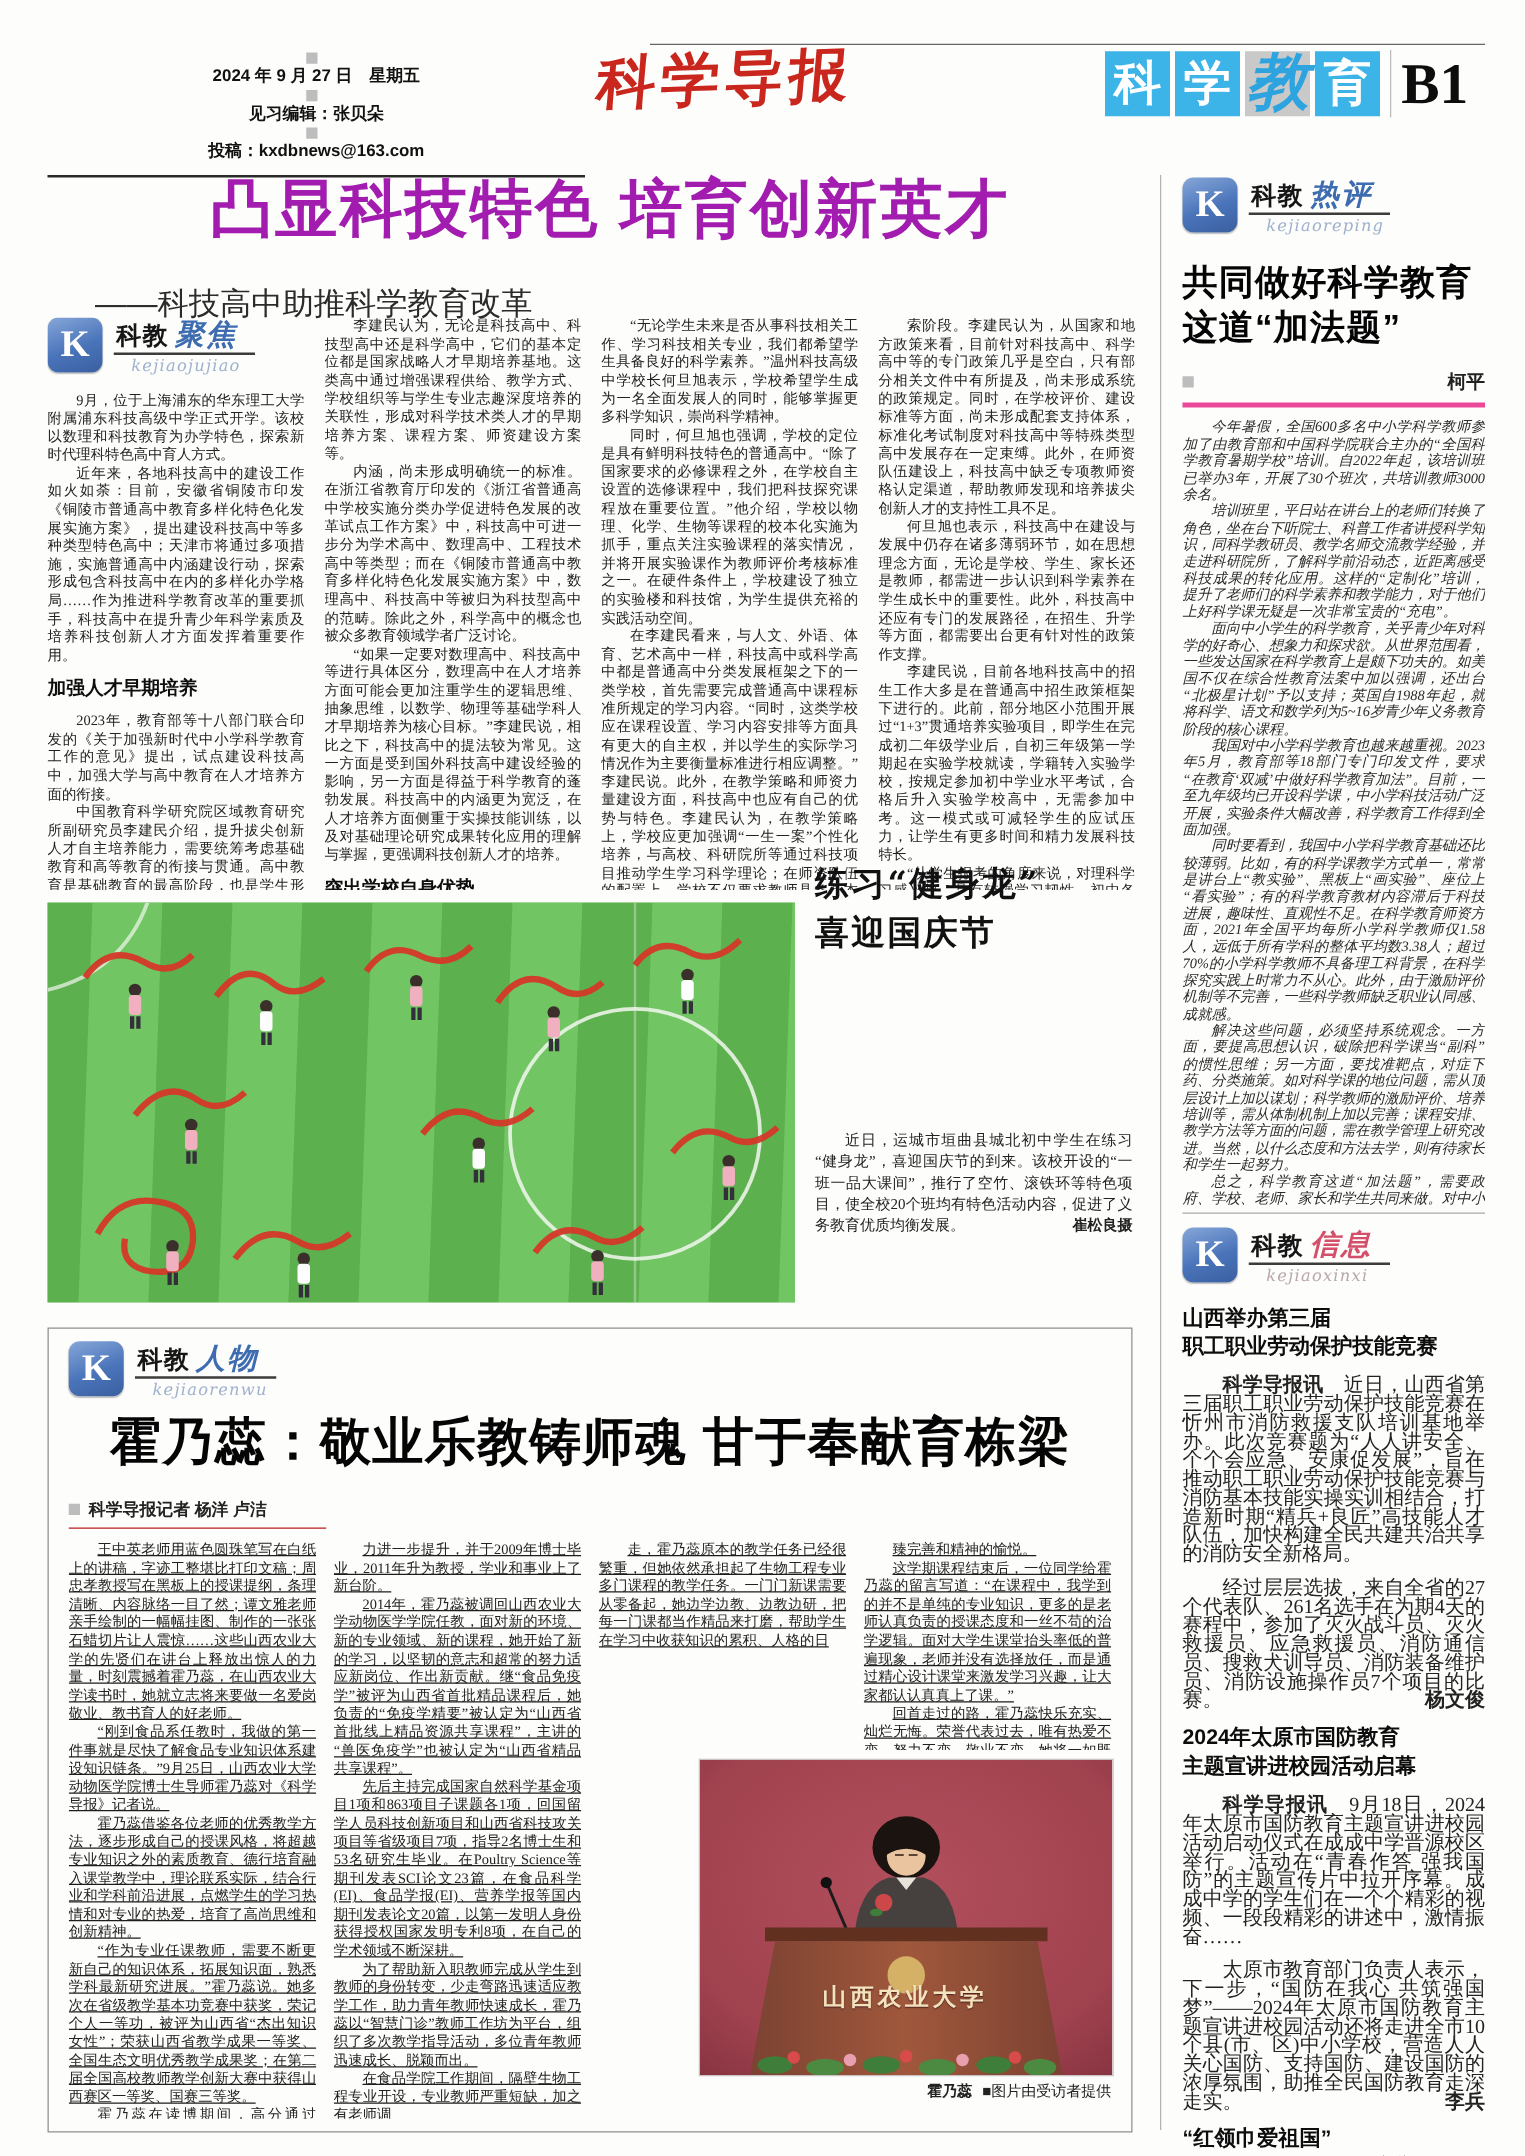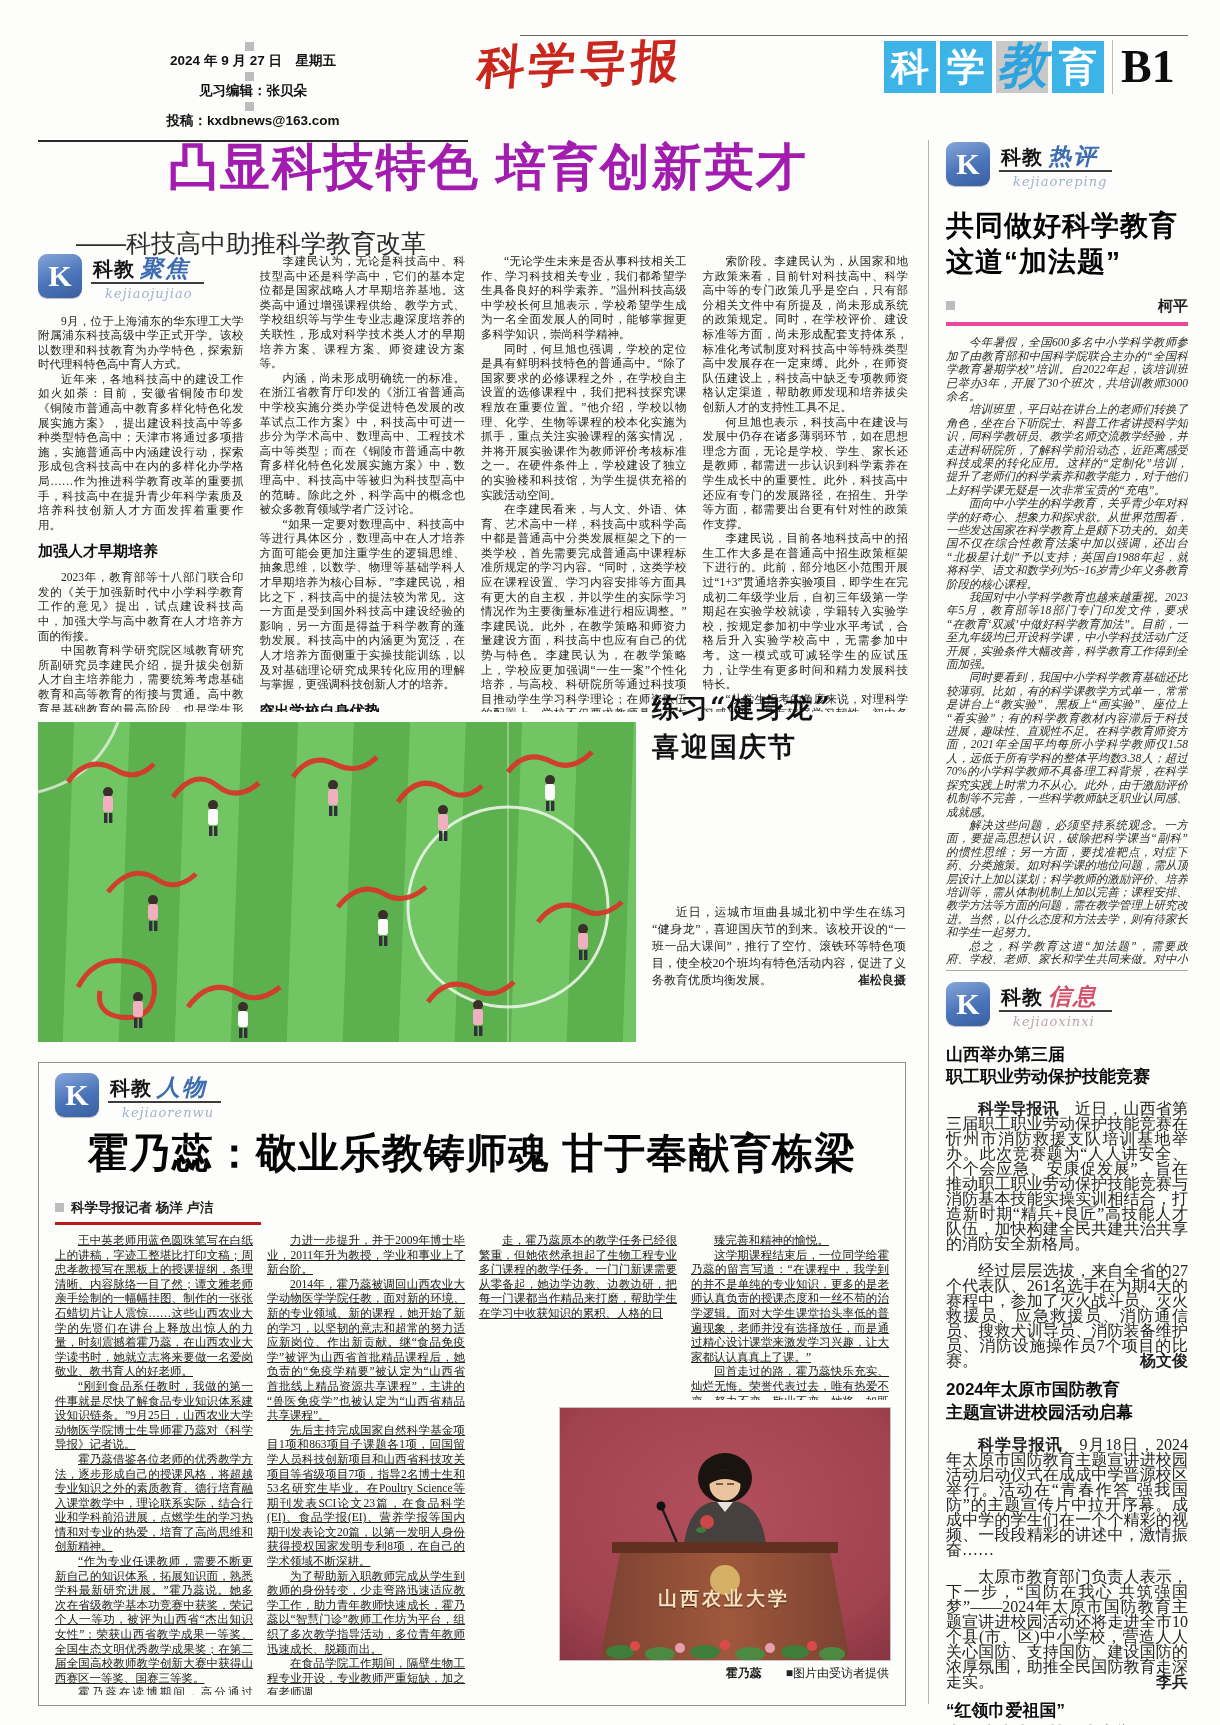--- a/index.html
+++ b/index.html
@@ -44,30 +44,30 @@
   .pcap{position:absolute;left:652px;top:688px;width:254px;height:356px;}
   .pcap-title{font:700 27px/1.45 "DejaVu Serif",serif;color:#111;letter-spacing:2px;}
   .pcap-desc{position:absolute;top:204px;left:0;width:100%;font-size:12px;line-height:17px;
              text-align:justify;text-indent:2em;color:#222;}
   .credit{font-weight:700;float:right;text-indent:0;}
   
   .rbox{position:absolute;left:38px;top:1062px;width:866px;height:642px;border:1px solid #8f8f8f;background:#fdfdfb;}
   .rbox .badge{position:absolute;left:16px;top:10px;}
   .r-hl{position:absolute;left:0;top:68px;width:100%;text-align:center;white-space:nowrap;
         font:900 41px/1.1 "Liberation Sans",sans-serif;color:#050505;letter-spacing:1px;}
-  .r-byline{position:absolute;left:16px;top:138px;width:206px;border-bottom:3px solid #b91c1c;padding-bottom:7px;
+  .r-byline{position:absolute;left:16px;top:138px;width:206px;border-bottom:1px solid #b91c1c;padding-bottom:7px;
             display:flex;align-items:center;font:700 13.5px/1 "Liberation Sans",sans-serif;color:#222;}
   .r-cols{position:absolute;left:16px;top:170px;width:834px;height:462px;display:flex;gap:14px;}
   .r-col{flex:1;overflow:hidden;text-decoration:underline;}
   .r-col.short{height:167px;}
   .r-photo{position:absolute;left:520px;top:344px;width:330px;height:252px;overflow:hidden;border:1px solid #c9c3c3;}
   .r-podium-label{position:absolute;left:520px;top:526px;width:330px;text-align:center;
                   font:700 19px/1 "Liberation Serif",serif;color:#f3e2bc;letter-spacing:3px;text-shadow:0 1px 1px #4a1f20;}
   .r-pcap{position:absolute;left:520px;top:602px;width:330px;text-align:right;font-size:12px;color:#222;}
-  .r-pcap b{margin-right:24px;text-align:center;}
+  .r-pcap b{margin-right:8px;text-align:center;}
   
   .vdiv{position:absolute;left:928px;top:140px;width:1px;height:1564px;background:#b3b3b3;}
   .rail{position:absolute;left:946px;top:142px;width:242px;}
   .rail-hl{margin:16px 0 0;font:900 28px/1.3 "Liberation Sans",sans-serif;color:#050505;letter-spacing:1px;}
   .rail-author{display:flex;align-items:center;margin-top:18px;border-bottom:4px solid #ec4899;padding-bottom:9px;
                font:700 15px/1 "Liberation Sans",sans-serif;color:#222;justify-content:space-between;}
   .rail-body{margin-top:10px;height:628px;overflow:hidden;}
   .kt{font-style:italic;font-size:11.5px;line-height:13.4px;text-align:justify;text-indent:2em;margin:0;color:#2a2a2a;}
   .xdiv{position:absolute;left:946px;top:970px;width:242px;height:1px;background:#a8a8a8;}
   .xinxi{position:absolute;left:946px;top:982px;width:242px;}

